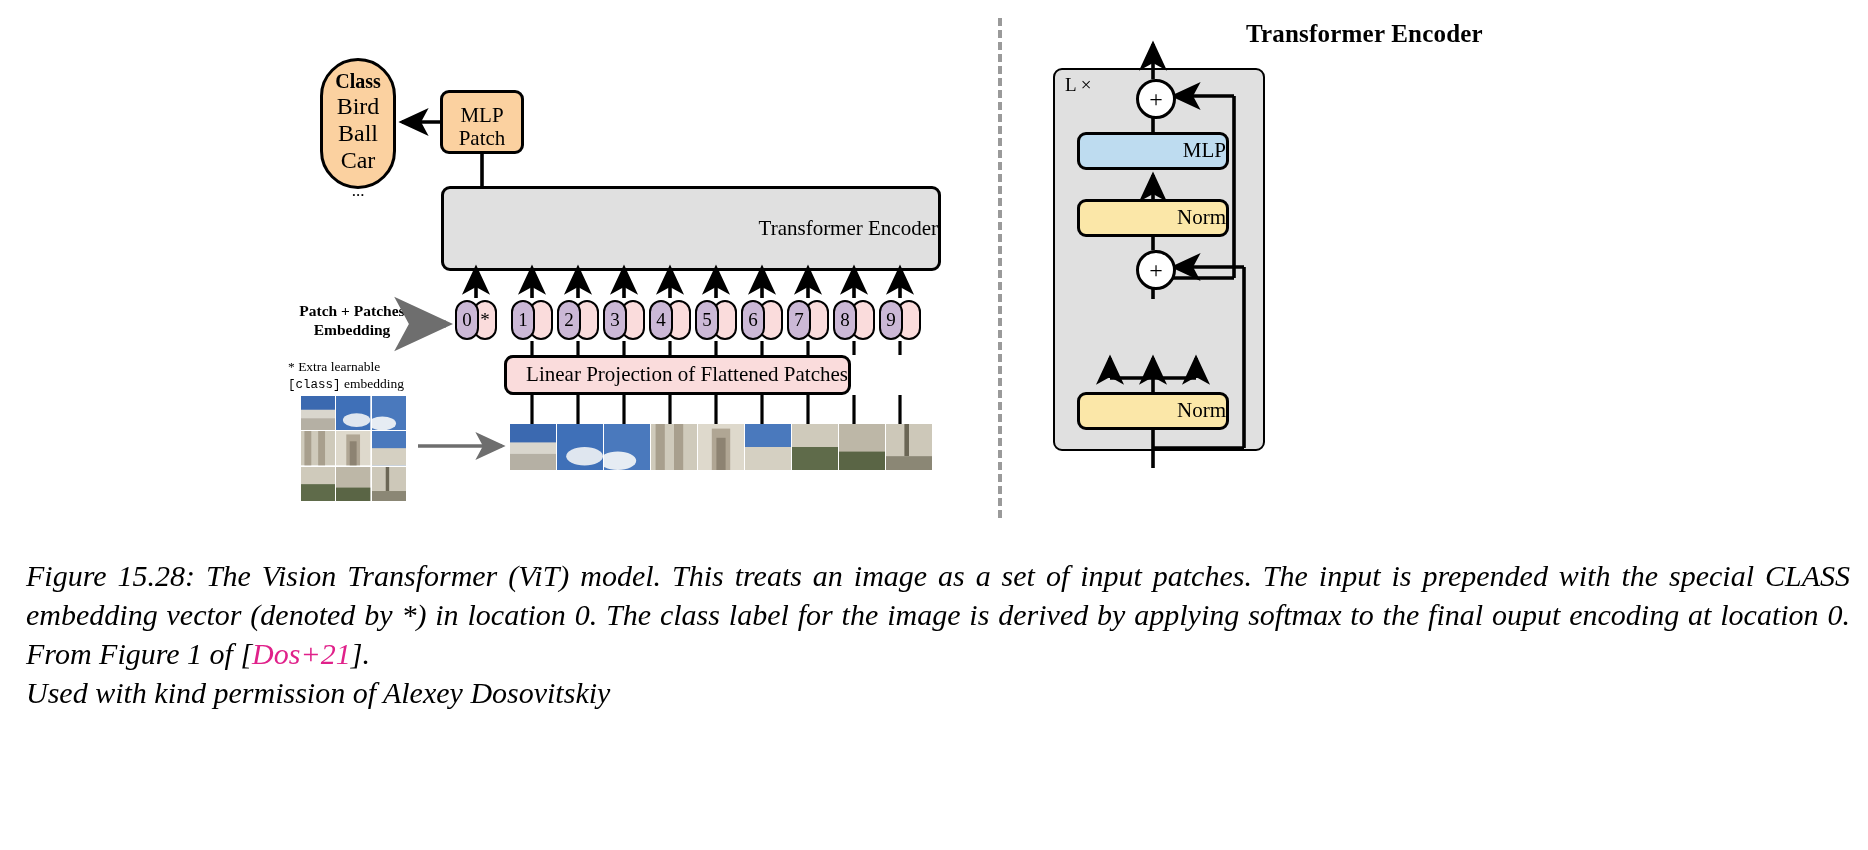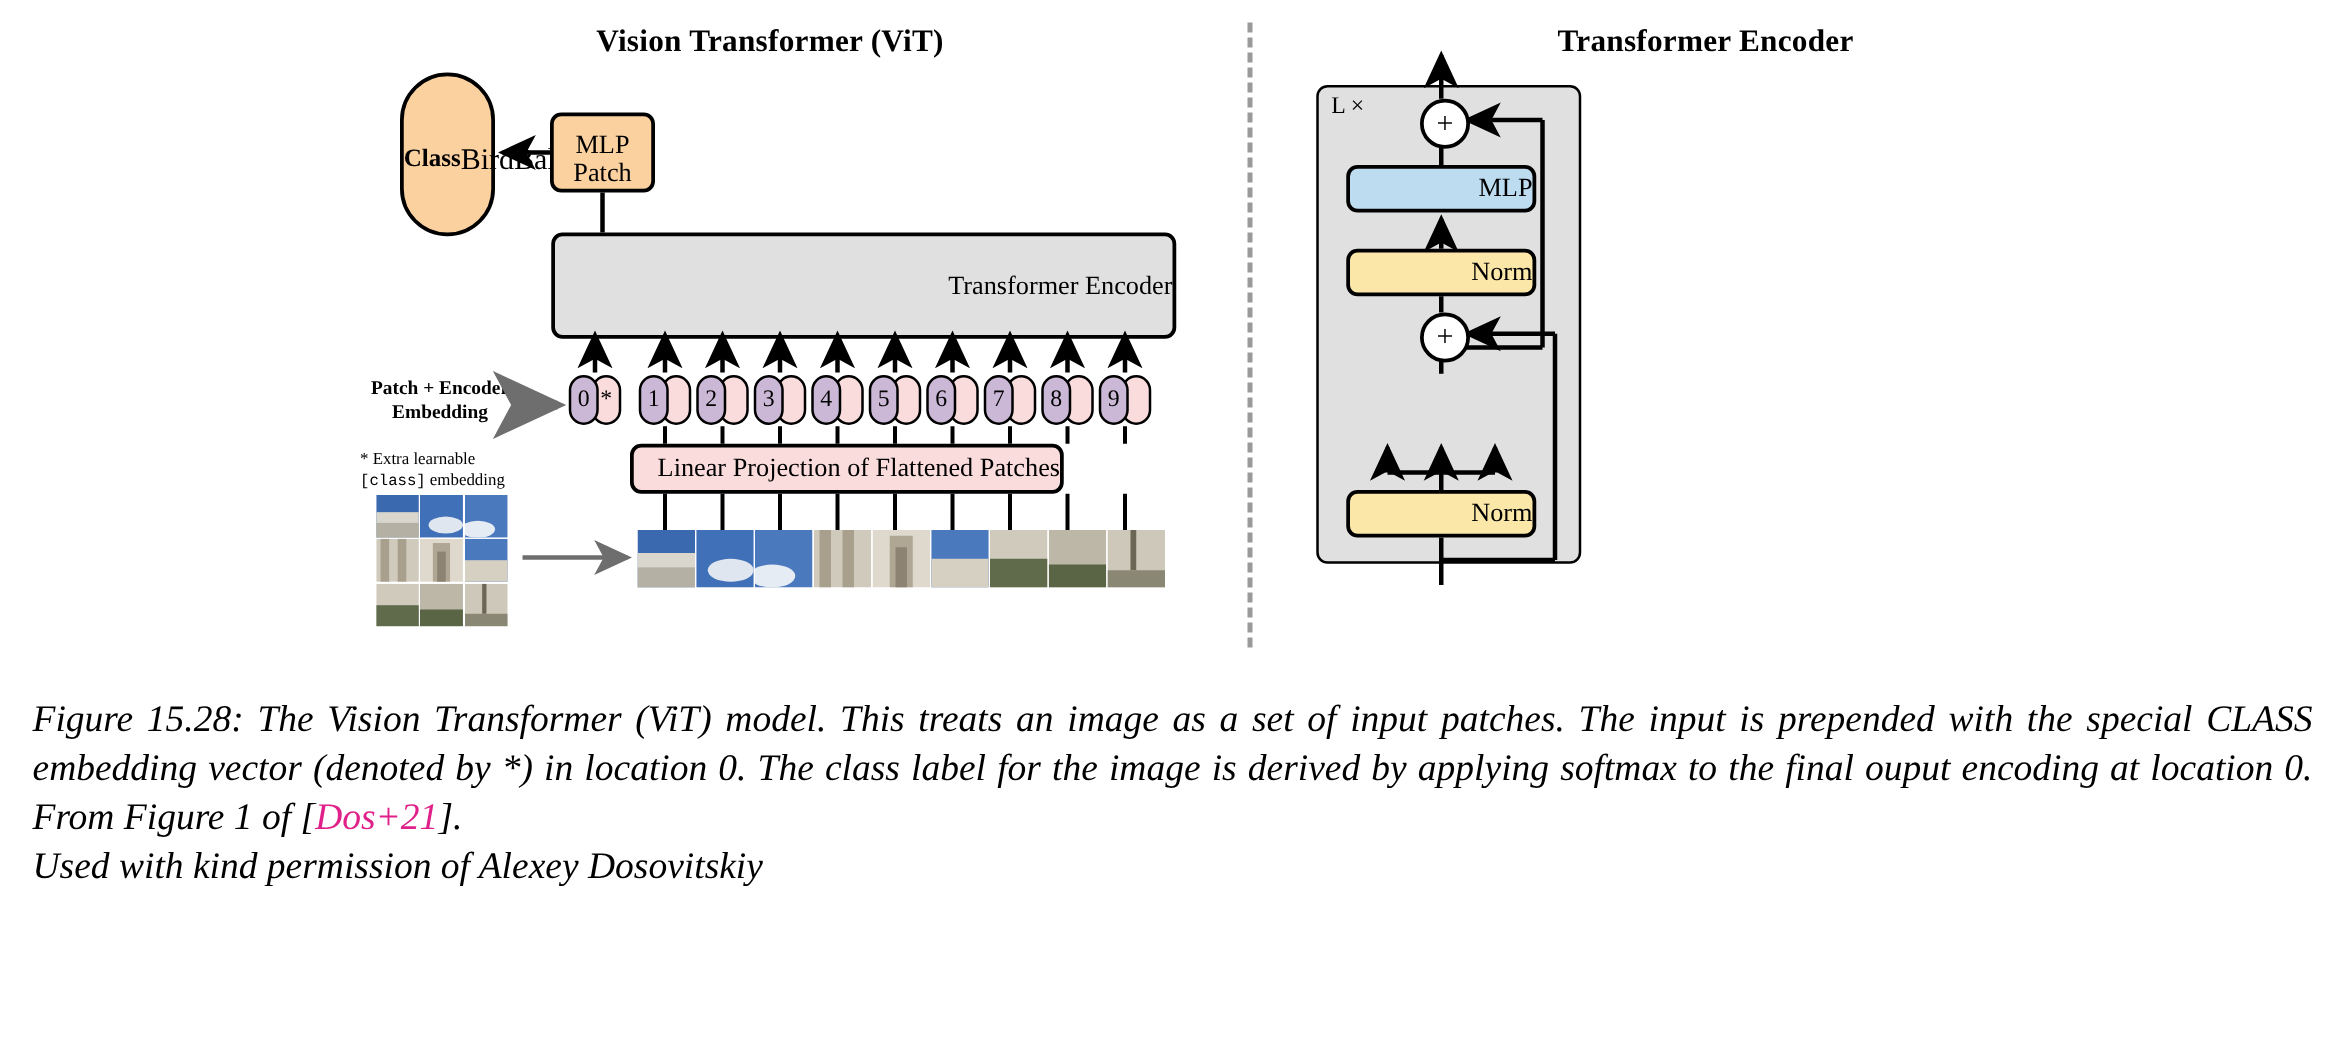--- a/index.html
+++ b/index.html
@@ -50,21 +50,21 @@
   }
 
   
   #vit-title { left: 477px; top: 20px; font-size: 25px; letter-spacing: 0.2px; }
   #te-title  { left: 1246px; top: 20px; font-size: 25px; letter-spacing: 0.2px; }
 
   #class-capsule {
     left: 320px; top: 58px; width: 76px; height: 131px;
     background: #fbd1a0;
     border-radius: 38px;
-    flex-direction: row;
+    flex-direction: column;
     justify-content: flex-start;
     padding-top: 9px;
     font-size: 19px;
   }
   #class-capsule .hd { font-weight: bold; font-size: 20px; margin-bottom: 1px; }
   #class-capsule .ln { font-size: 24px; line-height: 1.12; }
   #class-capsule .dots { font-size: 17px; margin-top: 7px; }
 
   #mlp-head {
     left: 440px; top: 90px; width: 84px; height: 64px;
@@ -218,21 +218,20 @@
     text-align: justify;
   }
   #caption .cite { color: #e0218a; }
   #caption .last { display: block; text-align: left; }
 </style>
 </head>
 <body>
 
 <div class="fig-area">
 
-  <div class="titletext" id="vit-title">Vision Transformer (ViT)</div>
   <div class="titletext" id="te-title">Transformer Encoder</div>
 
   <div id="divider"></div>
 
   <div class="box" id="class-capsule">
     <span class="hd">Class</span>
     <span class="ln">Bird</span>
     <span class="ln">Ball</span>
     <span class="ln">Car</span>
     <span class="dots">...</span>
@@ -245,21 +244,21 @@
 
   <div class="box" id="encoder-bar">
     <span>Transformer Encoder</span>
   </div>
 
   <div class="box" id="linear-proj">
     <span>Linear Projection of Flattened Patches</span>
   </div>
 
   <div class="plaintext" id="pp-label">
-    <span>Patch + Encoder</span><br>
+    <span>Patch + Patches</span><br>
     <span>Embedding</span>
   </div>
 
   <div class="plaintext" id="extra-label">
     <span>* Extra learnable</span><br>
     <span class="mono">[class]</span><span> embedding</span>
   </div>
 
   <div class="token-group" style="left:455px">
     <div class="cap pos">0</div>

